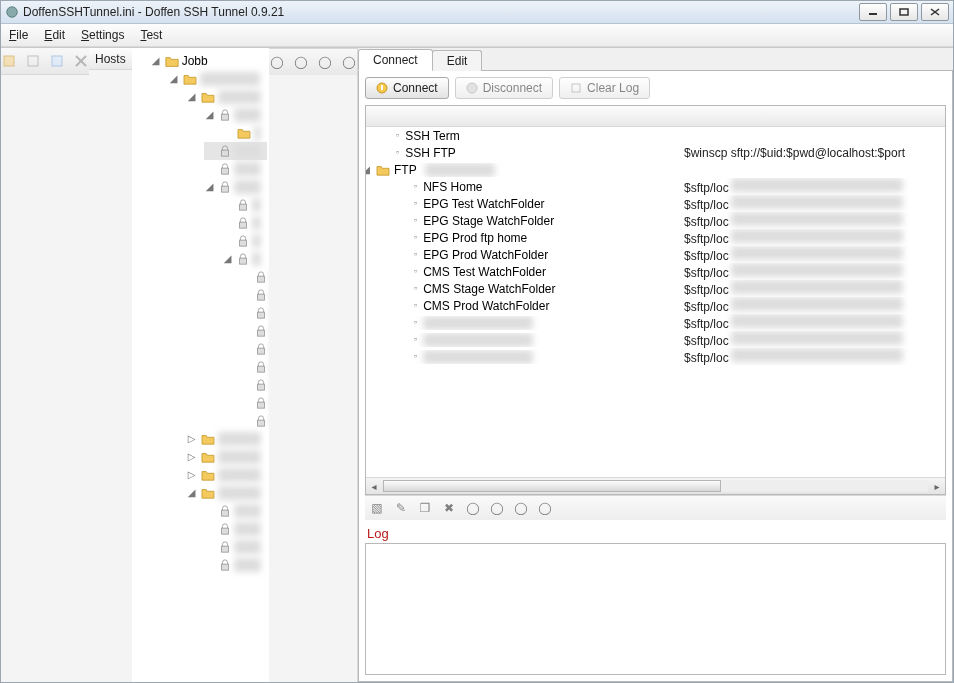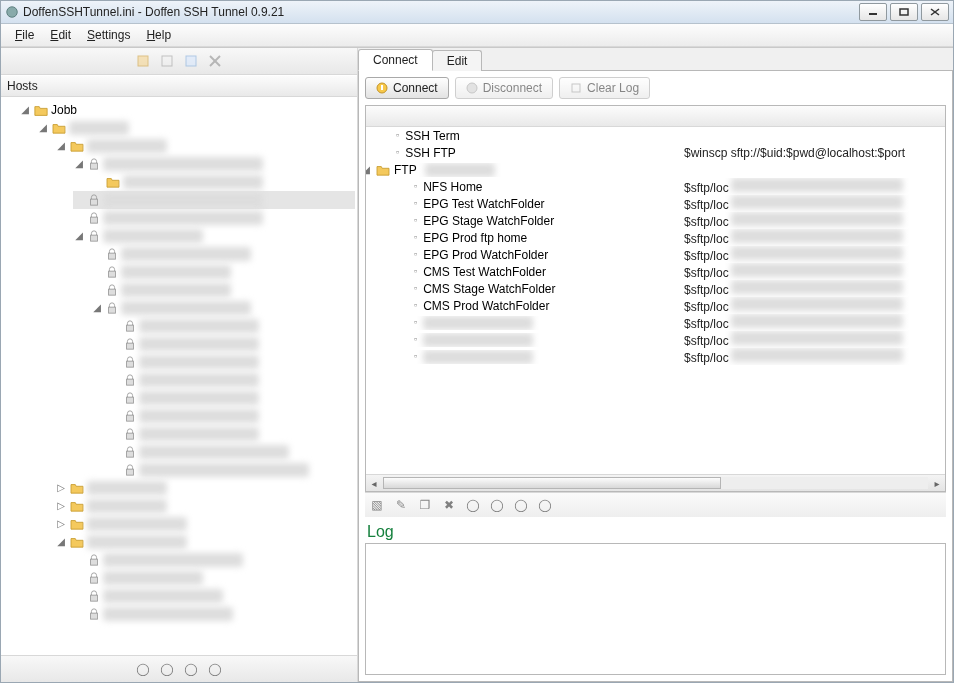--- a/index.html
+++ b/index.html
@@ -47,33 +47,33 @@
     background:linear-gradient(#fff,#e6e6e6);
     display:flex;align-items:center;justify-content:center;
     font-size:11px;line-height:1;
   }
   
   .menubar{
     height:22px;
     background:linear-gradient(#fdfdfd,#ececec);
     border-bottom:1px solid var(--border-light);
     display:flex;align-items:center;
-    padding:0 6px;
+    padding:0 0;
   }
   .menubar .menu-item{
     padding:2px 8px;
     text-decoration:underline;
     text-decoration-color:rgba(0,0,0,0);
   }
   .menubar .menu-item::first-letter{text-decoration:underline;}
   
   .main{flex:1;display:flex;min-height:0;border-top:1px solid #c9c9c9;}
   .left-pane{
     width:356px;
-    display:flex;flex-direction:column;
+    display:flex;
     border-right:1px solid var(--border-light);
     background:#f4f4f4;
   }
   .left-toolbar,.bottom-toolbar{
     height:26px;
     display:flex;align-items:center;justify-content:center;
     gap:8px;
     background:linear-gradient(#f8f8f8,#e8e8e8);
     border-bottom:1px solid var(--border-light);
   }
@@ -163,21 +163,21 @@
   }
   .hscroll-arrow{width:16px;text-align:center;color:#666;font-size:10px;}
   .hscroll-track{flex:1;background:#eee;height:12px;position:relative;margin:0 1px;}
   .hscroll-thumb{position:absolute;left:0;top:0;height:100%;width:62%;
     background:linear-gradient(#fcfcfc,#d8d8d8);border:1px solid #b5b5b5;box-sizing:border-box;}
   .mid-iconrow{
     height:24px;display:flex;align-items:center;gap:8px;padding:0 4px;
     border-top:1px solid var(--border-light);
     background:linear-gradient(#fafafa,#eee);
   }
-  .log-label{padding:6px 2px 2px;font-size:16px;color:#15803d;}
+  .log-label{padding:6px 2px 2px;font-size:13px;color:#b91c1c;}
   .log-box{
     flex:0 0 130px;border:1px solid var(--border);background:#fff;
   }
   
   svg{display:block;}
   
   .tree-scroll::-webkit-scrollbar{width:16px;}
   .tree-scroll::-webkit-scrollbar-thumb{background:linear-gradient(#fcfcfc,#d8d8d8);border:1px solid #b5b5b5;}
   .tree-scroll::-webkit-scrollbar-track{background:#eee;}
 </style>
@@ -208,21 +208,21 @@
           <line x1="1" y1="1" x2="9" y2="7" stroke="#333" stroke-width="1.5"></line>
           <line x1="9" y1="1" x2="1" y2="7" stroke="#333" stroke-width="1.5"></line>
         </svg>
     </span>
   </div>
 
   <div class="menubar">
     <span class="menu-item">File</span>
     <span class="menu-item">Edit</span>
     <span class="menu-item">Settings</span>
-    <span class="menu-item">Help</span>
+    <span class="menu-item">Test</span>
   </div>
 
   <div class="main">
 
     <div class="left-pane">
       <div class="left-toolbar">
         <span class="tool-icon">
             <svg width="14" height="14">
               <rect x="2" y="2" width="10" height="10" fill="#f6d38a" stroke="#cc9a2f"></rect>
             </svg>

